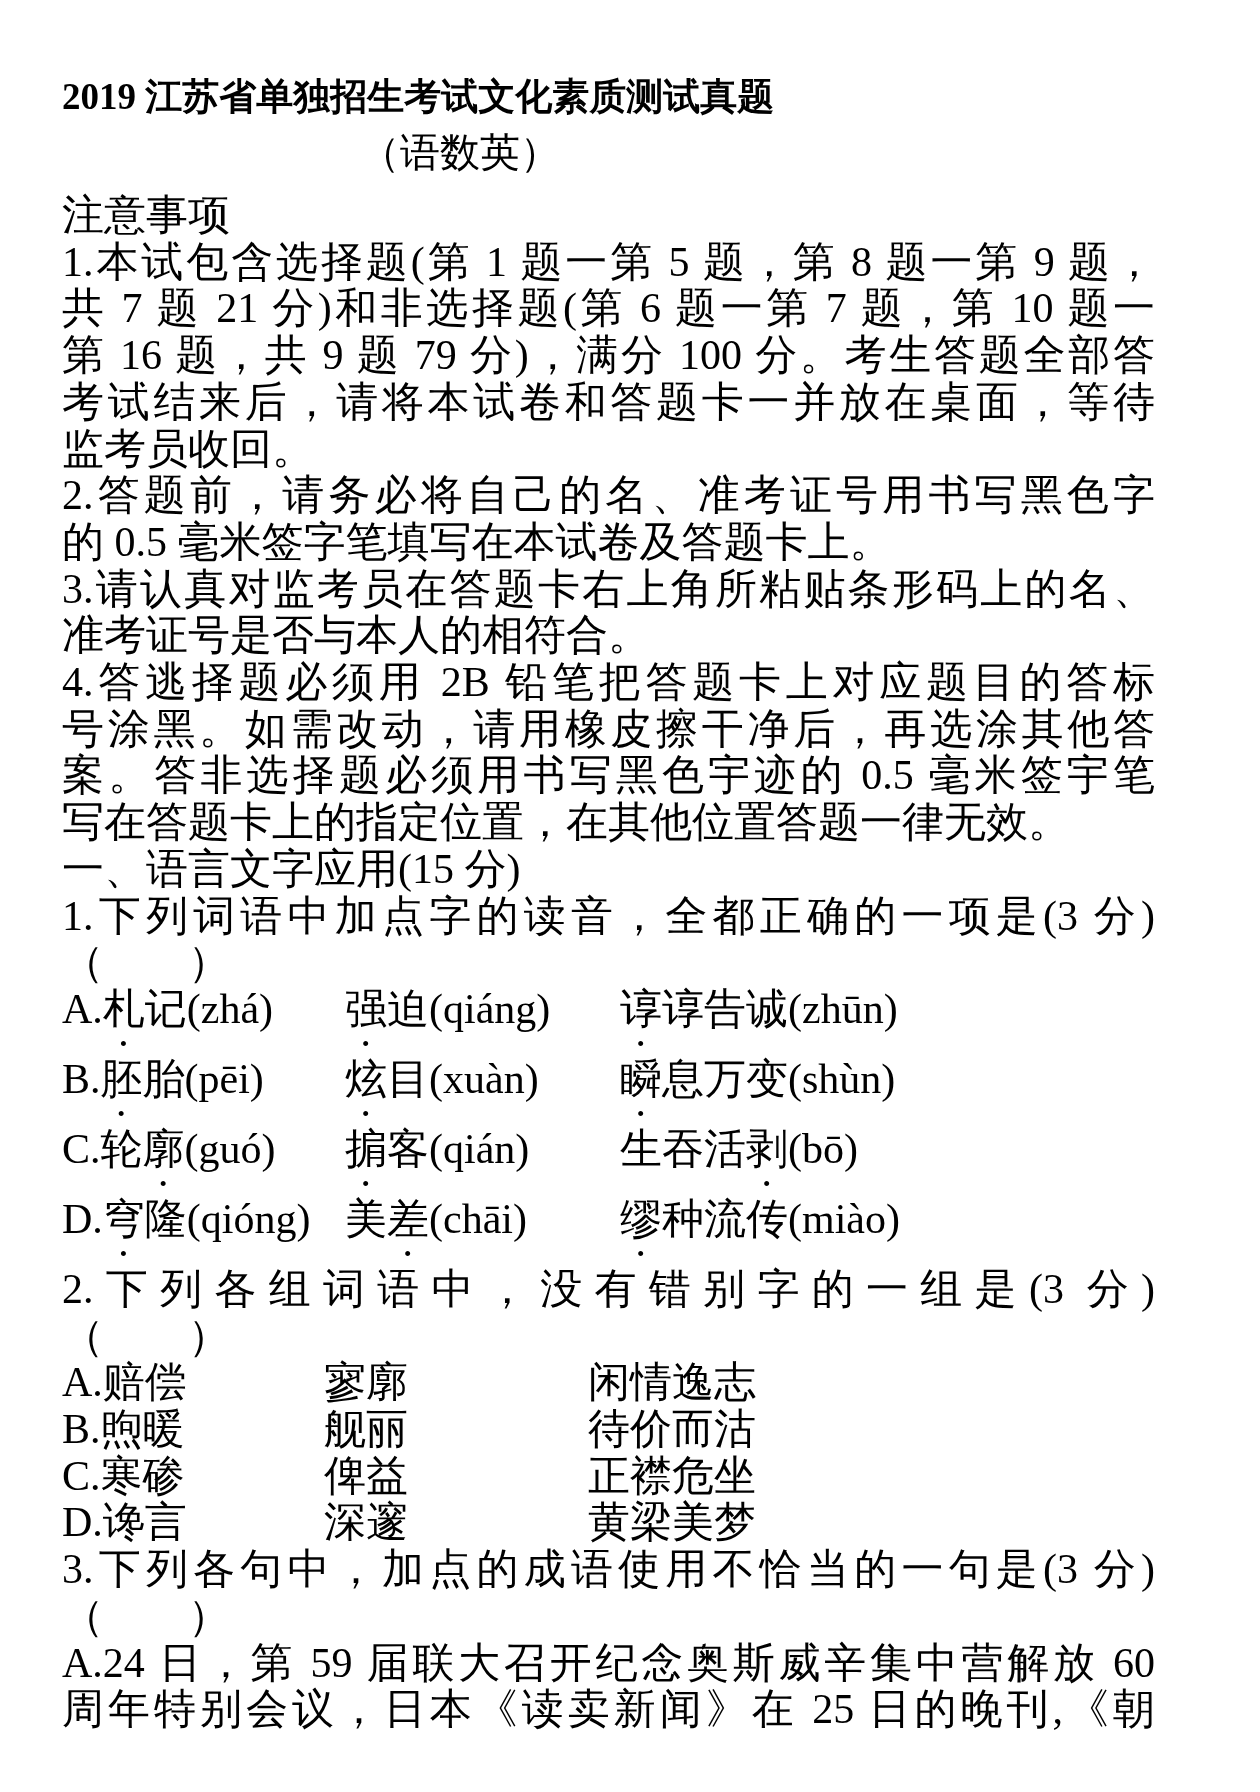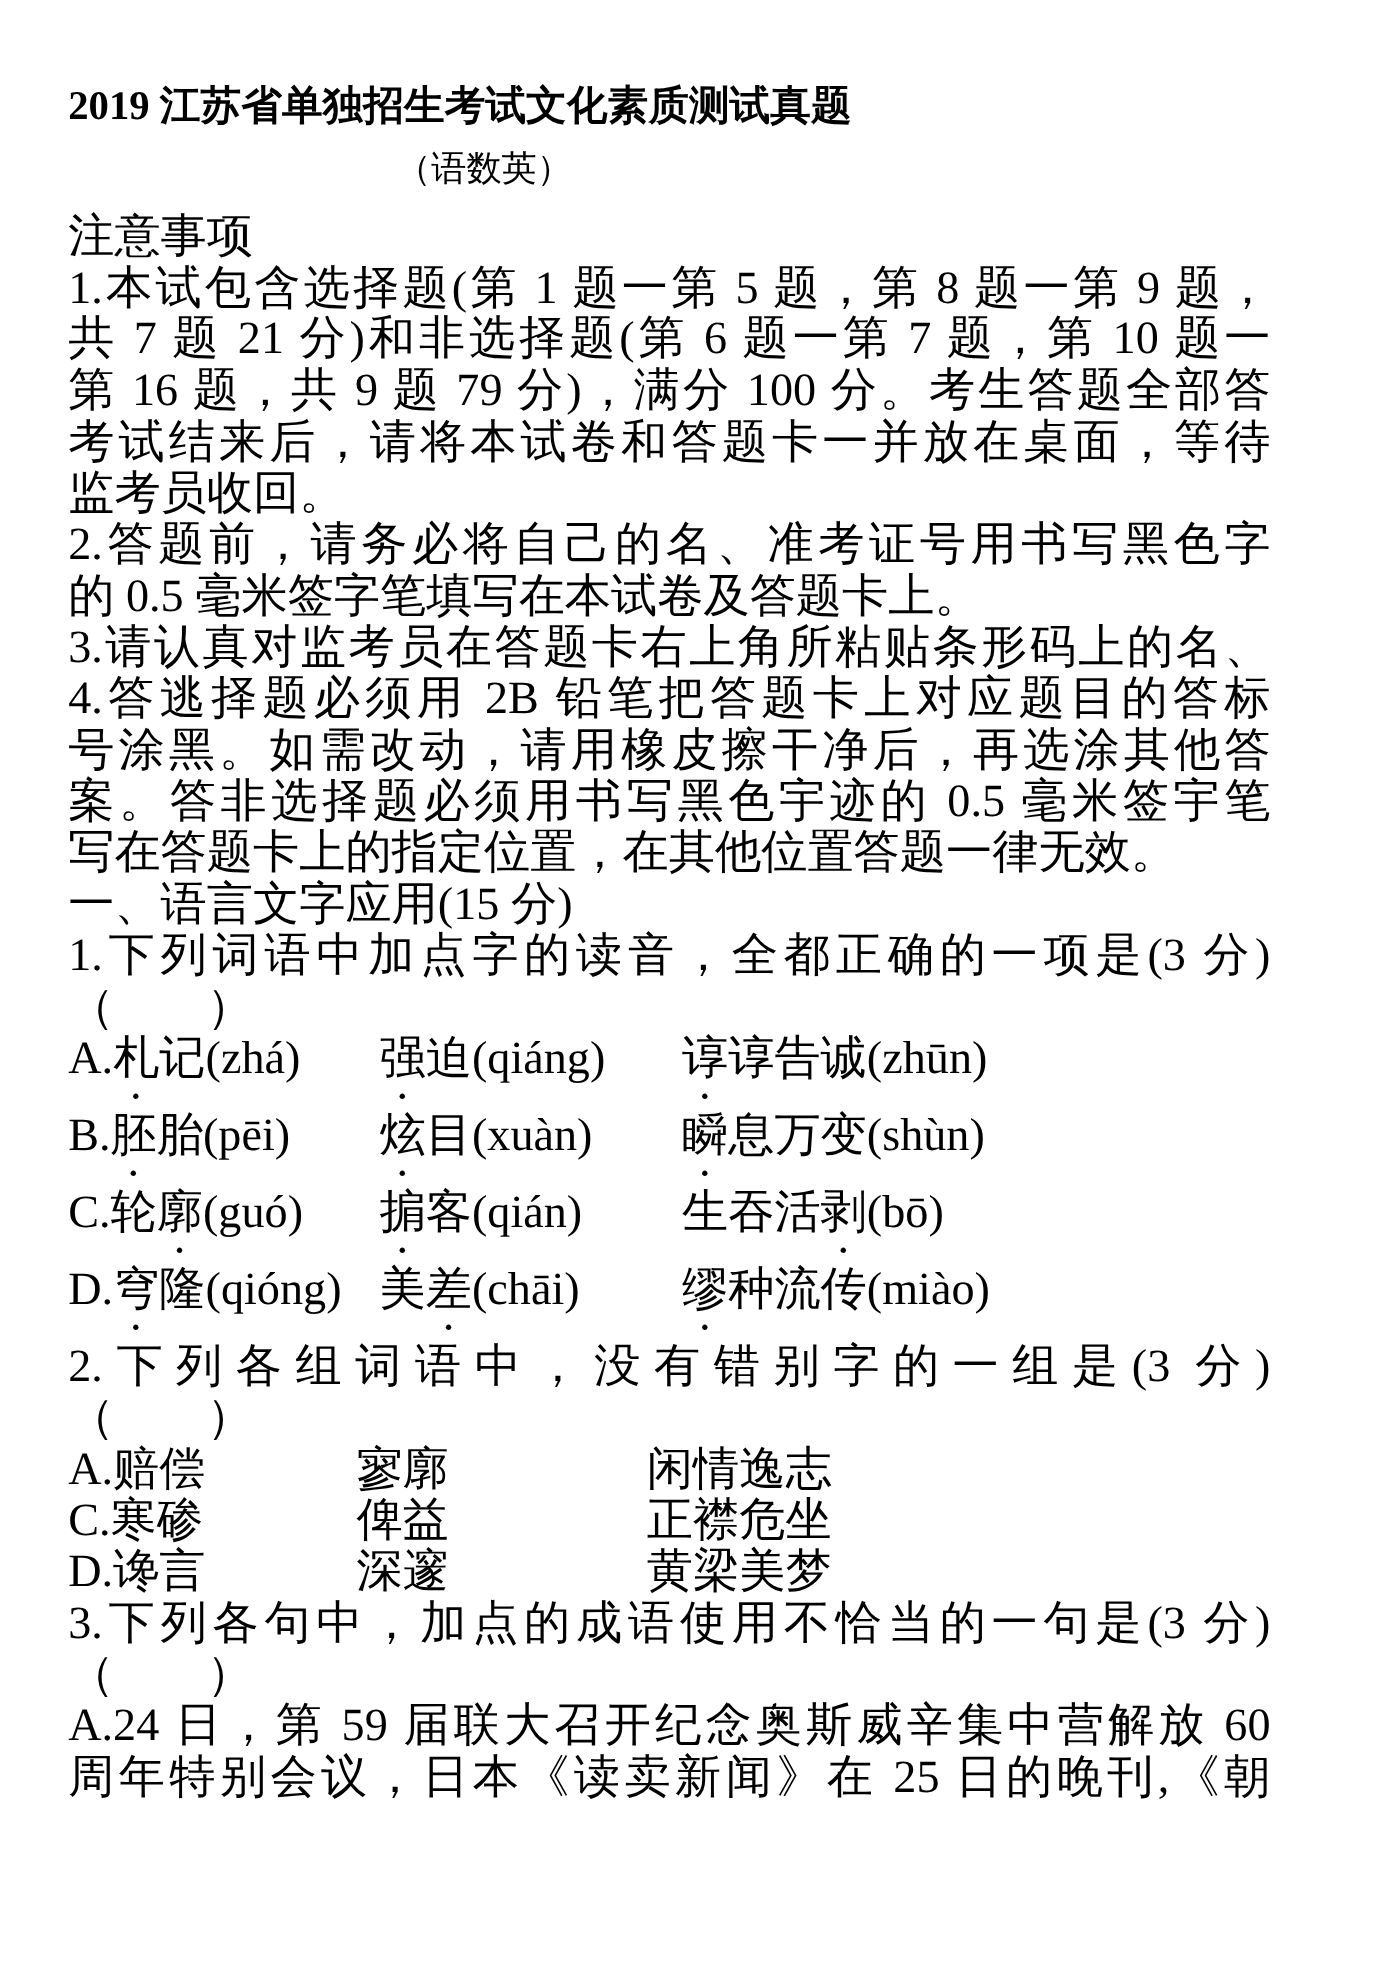--- a/index.html
+++ b/index.html
@@ -15,21 +15,21 @@
     padding: 72px 105px 0 62px;
     overflow: hidden;
   }
   .title {
     font-size: 37px;
     font-weight: bold;
     line-height: 50px;
     white-space: nowrap;
   }
   .subtitle {
-    font-size: 32px;
+    font-size: 40px;
     line-height: 46px;
     margin: 8px 0 0 298px;
     white-space: nowrap;
   }
   .doc-body {
     margin-top: 16px;
     font-size: 42px;
     line-height: 46.7px;
   }
   .line { min-height: 46.7px; }
@@ -62,20 +62,21 @@
     <div class="line">注意事项</div>
 
     <div class="line j">1.本试包含选择题(第 1 题一第 5 题，第 8 题一第 9 题，</div>
     <div class="line j">共 7 题 21 分)和非选择题(第 6 题一第 7 题，第 10 题一</div>
     <div class="line j">第 16 题，共 9 题 79 分)，满分 100 分。考生答题全部答</div>
     <div class="line j">考试结来后，请将本试卷和答题卡一并放在桌面，等待</div>
     <div class="line">监考员收回。</div>
     <div class="line j">2.答题前，请务必将自己的名、准考证号用书写黑色字</div>
     <div class="line">的 0.5 毫米签字笔填写在本试卷及答题卡上。</div>
     <div class="line j">3.请认真对监考员在答题卡右上角所粘贴条形码上的名、</div>
+    <div class="line">准考证号是否与本人的相符合。</div>
     <div class="line j">4.答逃择题必须用 2B 铅笔把答题卡上对应题目的答标</div>
     <div class="line j">号涂黑。如需改动，请用橡皮擦干净后，再选涂其他答</div>
     <div class="line j">案。答非选择题必须用书写黑色宇迹的 0.5 毫米签宇笔</div>
     <div class="line">写在答题卡上的指定位置，在其他位置答题一律无效。</div>
 
     <div class="line">一、语言文字应用(15 分)</div>
 
     <div class="line j">1.下列词语中加点字的读音，全都正确的一项是(3 分)</div>
     <div class="line">（　　）</div>
 
@@ -92,20 +93,23 @@
       <span class="c1"><span>D.</span><span class="em">穹</span><span>隆(qióng)</span></span><span class="c2"><span>美</span><span class="em">差</span><span>(chāi)</span></span><span class="c3"><span></span><span class="em">缪</span><span>种流传(miào)</span></span>
     </div>
 
     <div class="line j">2.下列各组词语中，没有错别字的一组是(3 分)</div>
     <div class="line">（　　）</div>
 
     <div class="line q2row">
       <span class="c1">A.赔偿</span><span class="c2">寥廓</span><span class="c3">闲情逸志</span>
     </div>
     <div class="line q2row">
+      <span class="c1">B.煦暖</span><span class="c2">舰丽</span><span class="c3">待价而沽</span>
+    </div>
+    <div class="line q2row">
       <span class="c1">C.寒碜</span><span class="c2">俾益</span><span class="c3">正襟危坐</span>
     </div>
     <div class="line q2row">
       <span class="c1">D.谗言</span><span class="c2">深邃</span><span class="c3">黄梁美梦</span>
     </div>
 
     <div class="line j">3.下列各句中，加点的成语使用不恰当的一句是(3 分)</div>
     <div class="line">（　　）</div>
 
     <div class="line j">A.24 日，第 59 届联大召开纪念奥斯威辛集中营解放 60</div>

